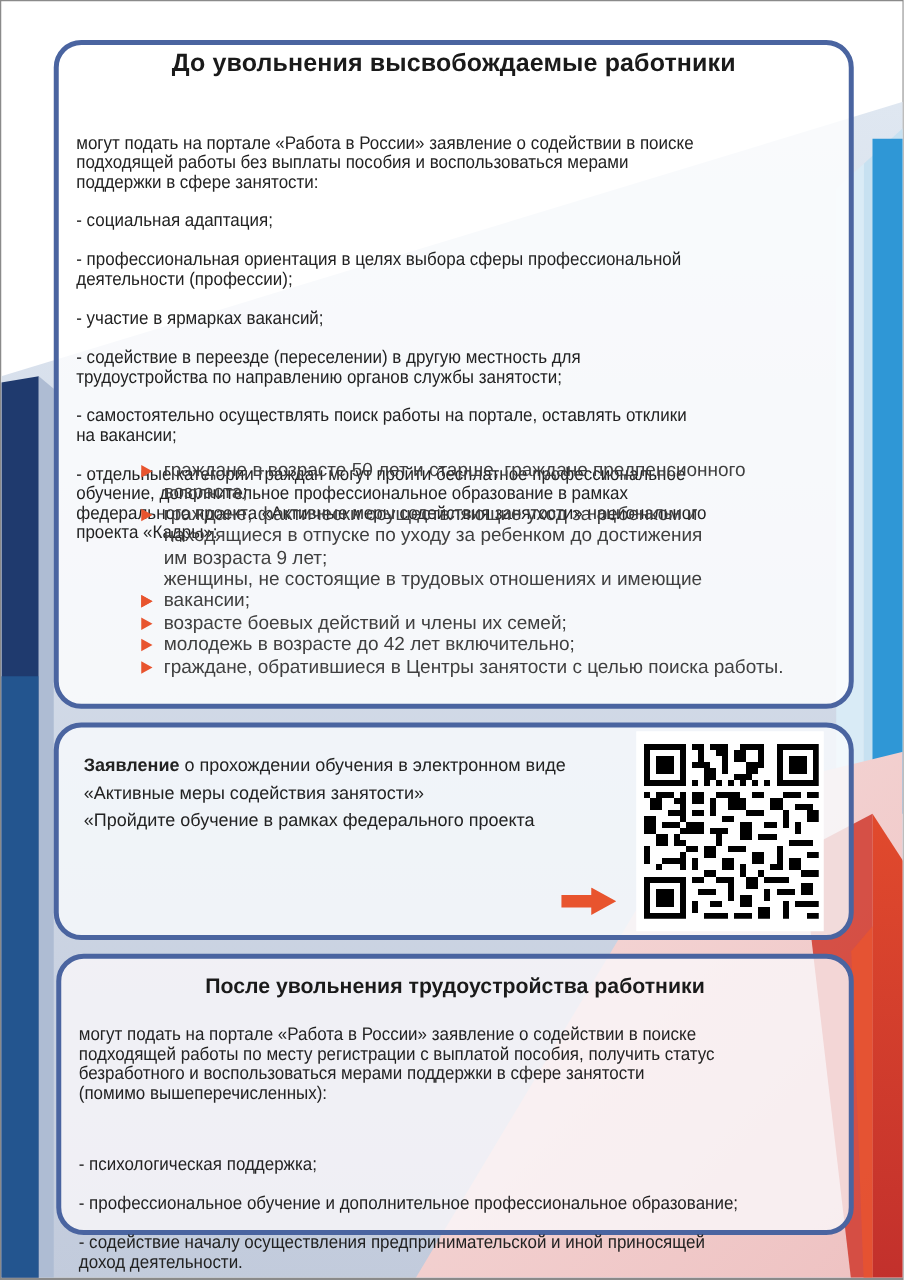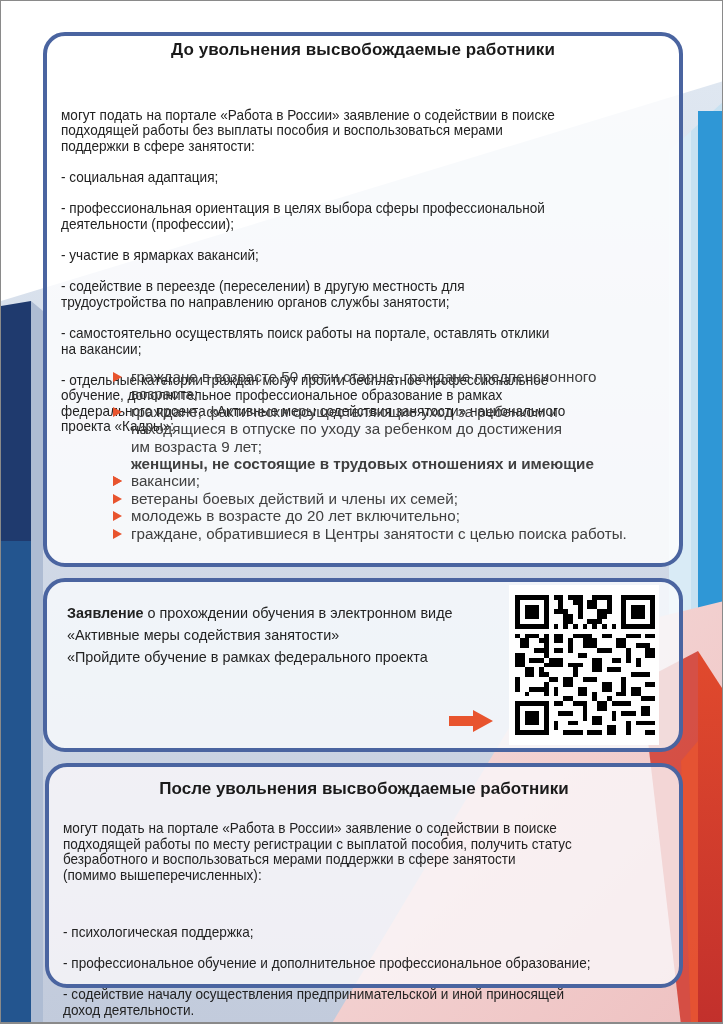--- a/index.html
+++ b/index.html
@@ -23,35 +23,35 @@
     border-radius: 22px;
     box-sizing: border-box;
     background: rgba(255,255,255,0.80);
   }
   .card1 { left: 42px; top: 31px; width: 640px; height: 535px; }
   .card2 { left: 42px; top: 577px; width: 640px; height: 174px; background: rgba(248,250,253,0.82); }
   .card3 { left: 44px; top: 762px; width: 638px; height: 225px; background: rgba(250,248,250,0.80); }
 
   .title1 {
     position: absolute; left: 0; right: 0; top: 4px;
-    text-align: center; font-weight: bold; font-size: 17px; color: #1a1a1a;
+    text-align: center; font-weight: bold; font-size: 20px; color: #1a1a1a;
     letter-spacing: 0.1px;
   }
   .body-text {
     position: absolute; font-size: 14.6px; line-height: 15.6px; color: #222;
     white-space: pre-line; transform: scaleX(0.93); transform-origin: left top;
   }
   .c1-text { left: 14px; top: 56px; width: 660px; }
   .bullets {
     position: absolute; left: 48px; top: 316px; width: 600px;
     font-size: 15.2px; line-height: 17.4px; color: #404040;
     margin: 16px; padding: 0; list-style: none;
   }
   .bullets li { position: relative; padding-left: 20px; white-space: pre-line; }
-  .bullets li.nobullet { padding-left: 20px; font-weight: bold; }
+  .bullets li.nobullet { padding-left: 20px; }
   .tri {
     position: absolute; left: 2px; top: 4px; width: 0; height: 0;
     border-top: 5px solid transparent; border-bottom: 5px solid transparent;
     border-left: 9px solid #e8542e;
   }
   .c2-text {
     position: absolute; left: 20px; top: 20px; width: 430px;
     font-size: 14.4px; line-height: 22px; color: #222;
   }
   .c2-text b { font-weight: bold; }
@@ -132,22 +132,22 @@
     </div>
     <ul class="bullets">
       <li><span class="tri"></span><span>граждане в возрасте 50 лет и старше, граждане предпенсионного
 возраста;</span></li>
       <li><span class="tri"></span><span>граждане, фактически осуществляющие уход за ребенком и
 находящиеся в отпуске по уходу за ребенком до достижения
 им возраста 9 лет;</span></li>
       <li class="nobullet"><span>женщины, не состоящие в трудовых отношениях и имеющие</span></li>
       <li><span class="tri"></span></li>
       <li><span class="tri"></span><span>вакансии;</span></li>
-      <li><span class="tri"></span><span>ветераны боевых действий и члены их семей;</span></li>
-      <li><span class="tri"></span><span>молодежь в возрасте до 20 лет включительно;</span></li>
+      <li><span class="tri"></span><span>возрасте боевых действий и члены их семей;</span></li>
+      <li><span class="tri"></span><span>молодежь в возрасте до 42 лет включительно;</span></li>
       <li><span class="tri"></span><span>граждане, обратившиеся в Центры занятости с целью поиска работы.</span></li>
     </ul>
   </section>
 
   <section class="card card2">
     <div class="c2-text">
       <div><b>Заявление</b><span> о прохождении обучения в электронном виде</span></div>
       <div>«Активные меры содействия занятости»</div>
       <div>«Пройдите обучение в рамках федерального проекта</div>
     </div>
@@ -260,21 +260,21 @@
             <rect x="6" y="14" width="1" height="1"></rect>
             <rect x="6" y="16" width="1" height="1"></rect>
             <rect x="6" y="18" width="1" height="1"></rect>
             <rect x="6" y="20" width="1" height="1"></rect>
         </g>
       </svg>
     </div>
   </section>
 
   <section class="card card3">
-    <div class="title3">После увольнения высвобождаемые работники</div>
+    <div class="title3">После увольнения трудоустройства работники</div>
     <div class="body-text c3-text">могут подать на портале «Работа в России» заявление о содействии в поиске
 подходящей работы по месту регистрации с выплатой пособия, получить статус
 безработного и воспользоваться мерами поддержки в сфере занятости
 (помимо вышеперечисленных):</div>
     <div class="body-text c3-list">
       <div>- психологическая поддержка;</div>
       <div>- профессиональное обучение и дополнительное профессиональное образование;</div>
       <div>- содействие началу осуществления предпринимательской и иной приносящей
   доход деятельности.</div>
     </div>

